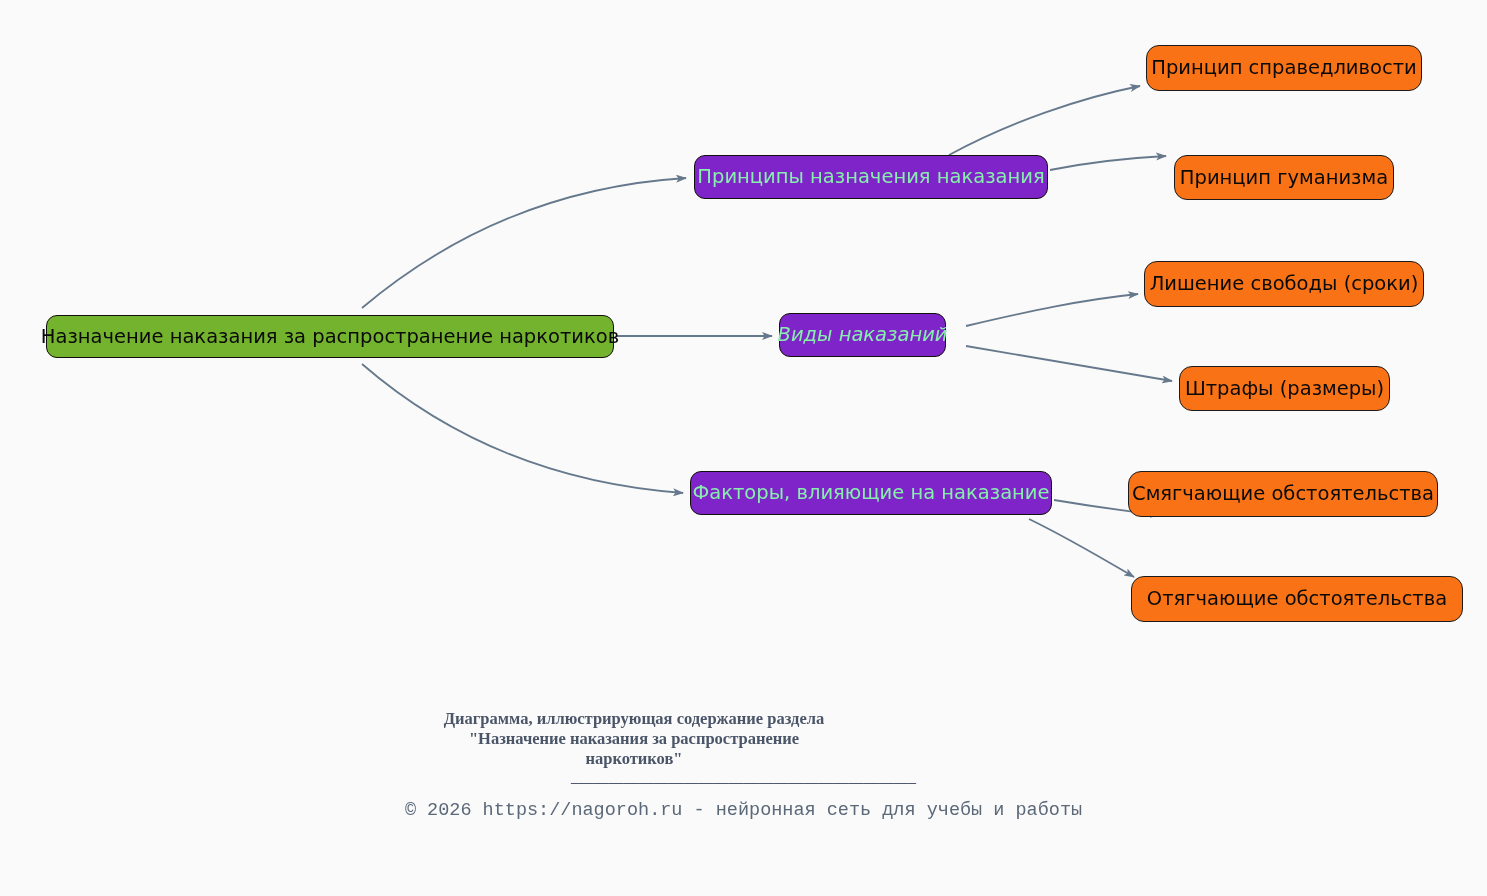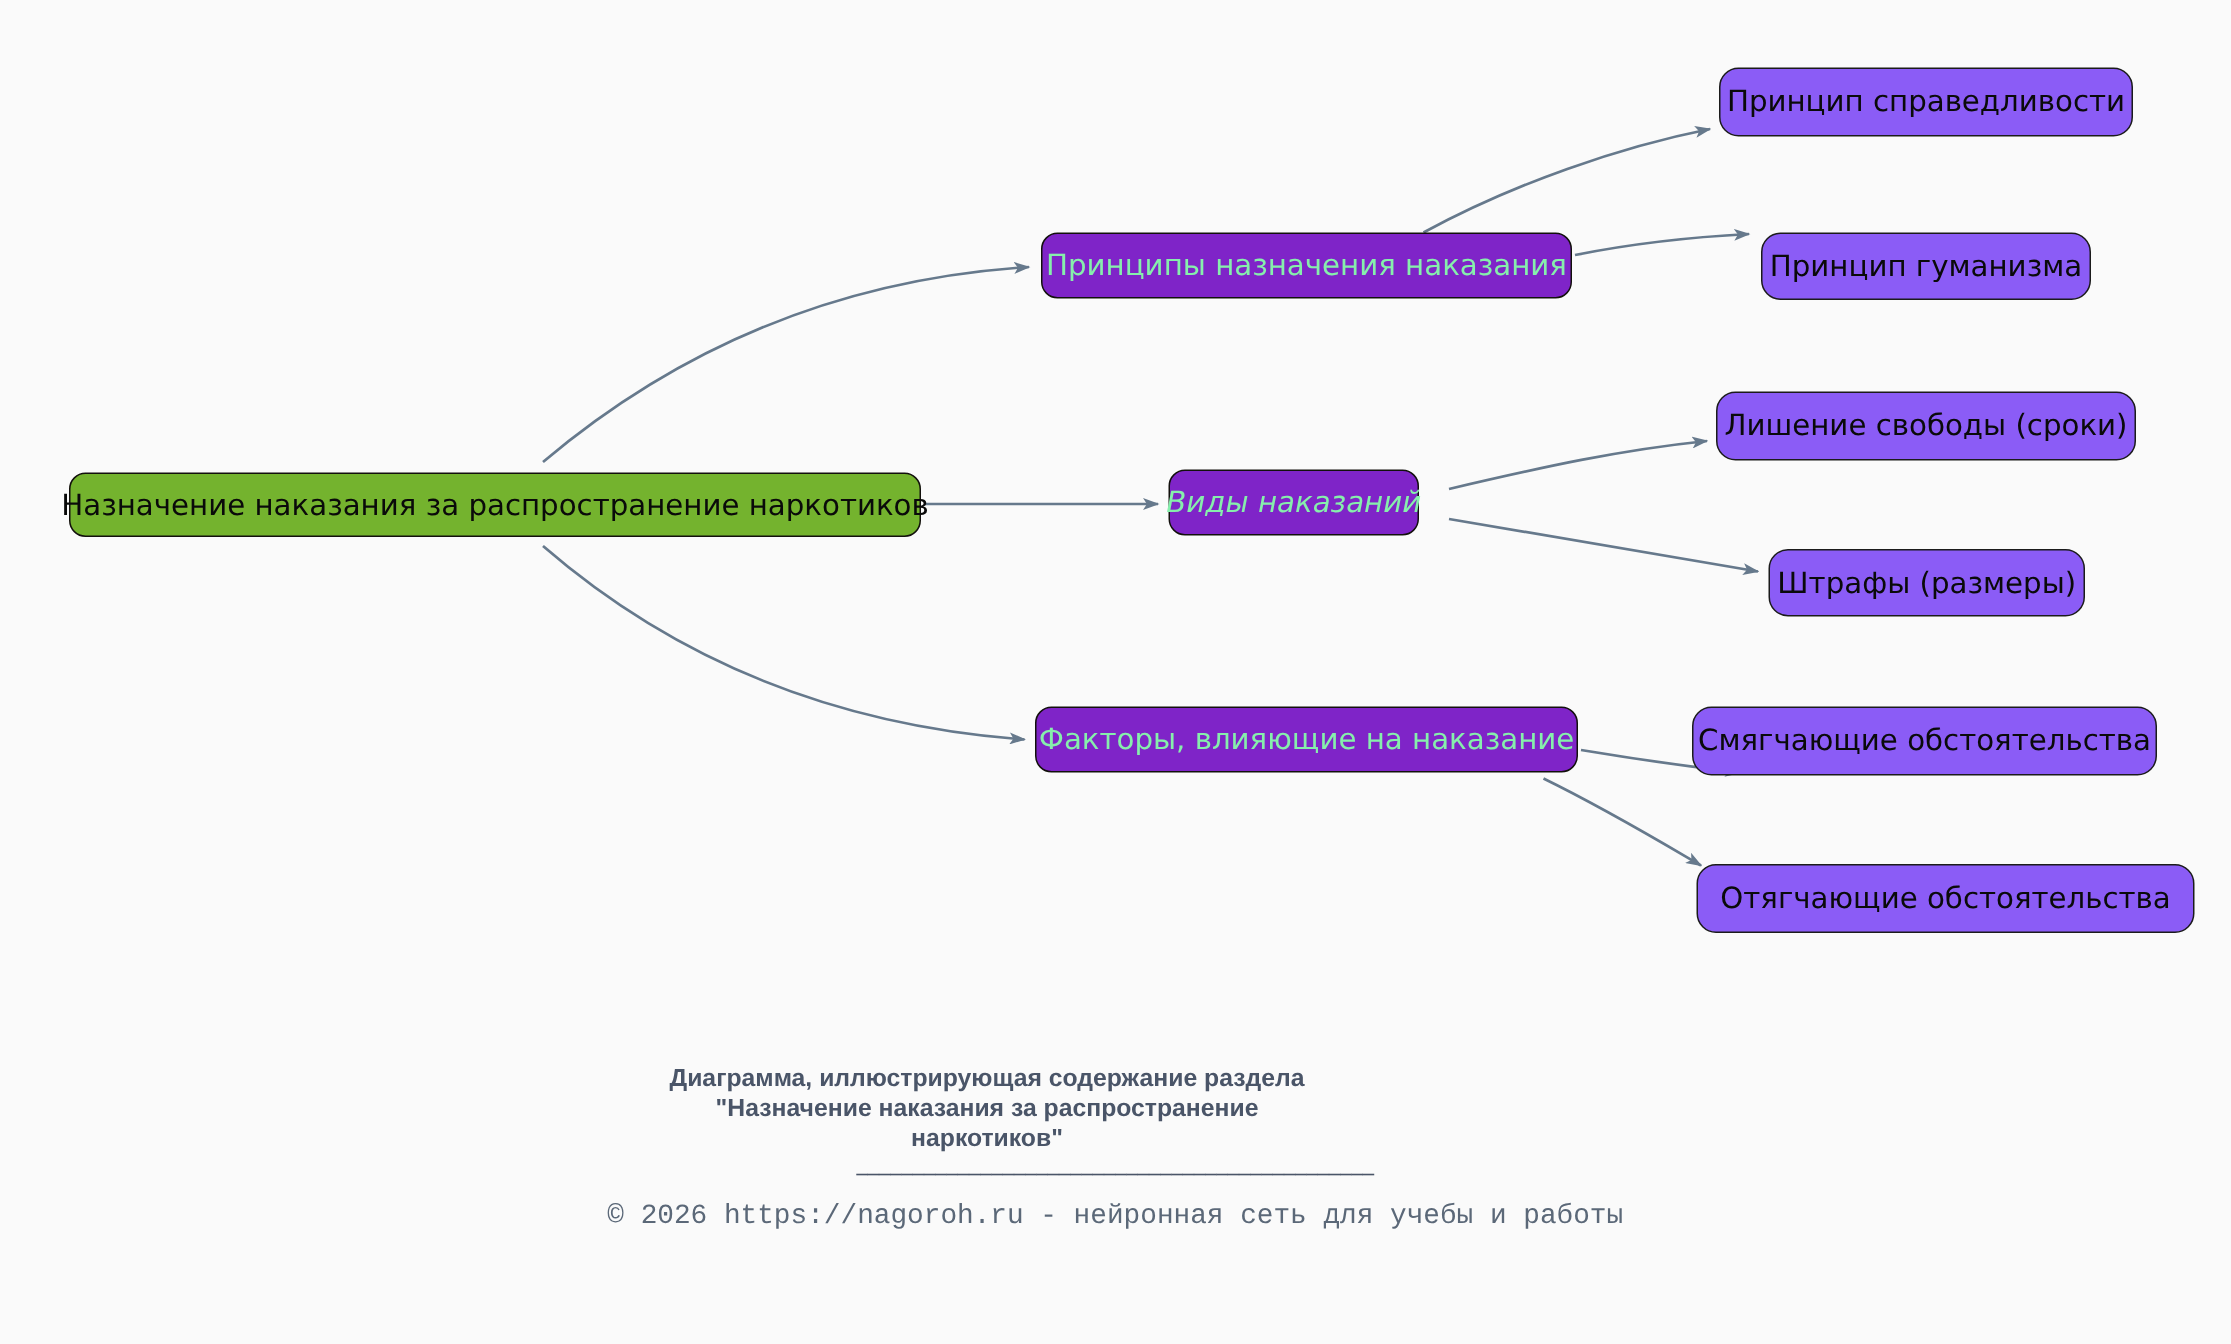--- a/index.html
+++ b/index.html
@@ -52,38 +52,37 @@
 
   .node-branch {
     background: #7f24c8;
     border: 1.6px solid #12100c;
     border-radius: 11px;
     color: #86efac;
     font-size: 19.5px;
   }
 
   .node-leaf {
-    background: #8b5cf6;
+    background: #f97316;
     border: 1.5px solid #1b1b1b;
     border-radius: 13px;
     color: #0a0a0a;
     font-size: 19.5px;
   }
 
   .caption {
     position: absolute;
     left: 0;
     width: 1268px;
     text-align: center;
     color: #4a5568;
-    font-family: Liberation Sans, sans-serif;
+    font-family: Liberation Serif, serif;
     font-weight: bold;
     font-size: 16.5px;
     line-height: 20px;
-    padding-left: 24px;
   }
   .caption .cap-line { display: block; }
 
   .cap-rule {
     position: absolute;
     left: 0;
     width: 1487px;
     text-align: center;
     color: #4a5568;
     font-size: 15px;

